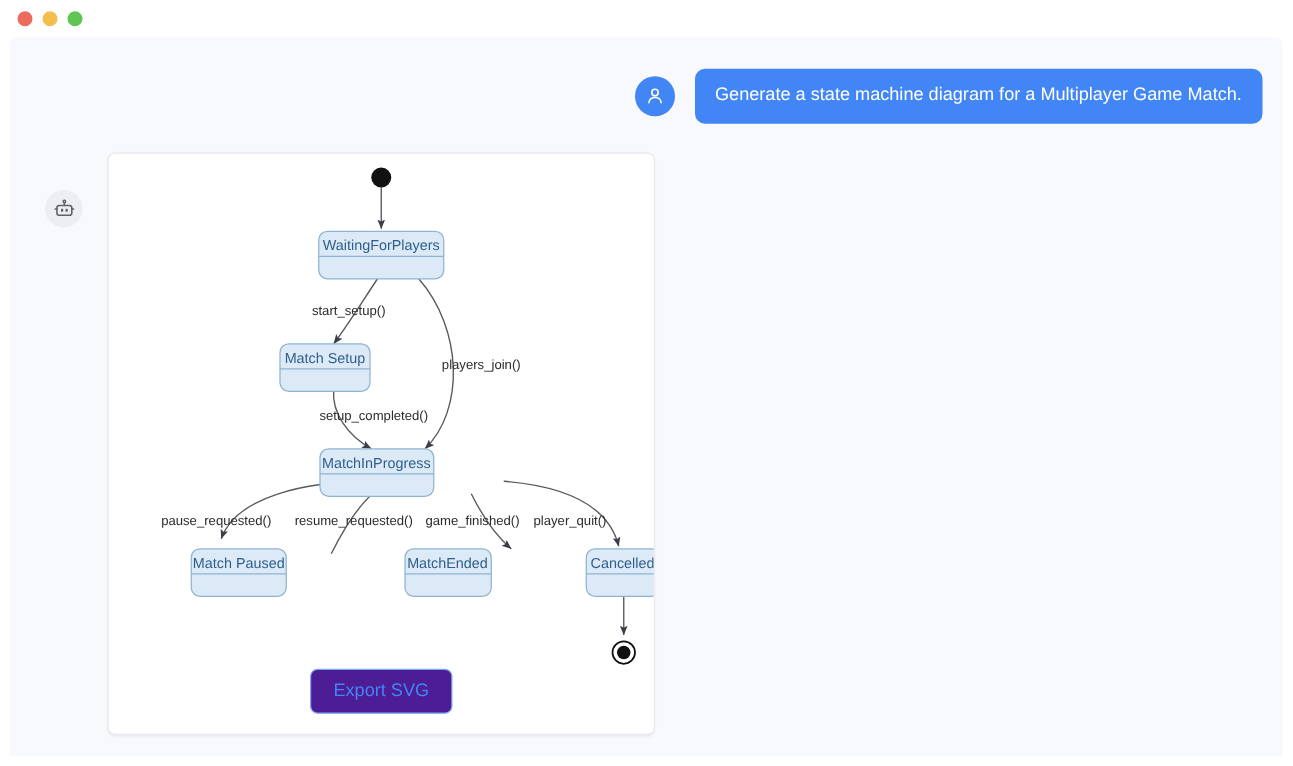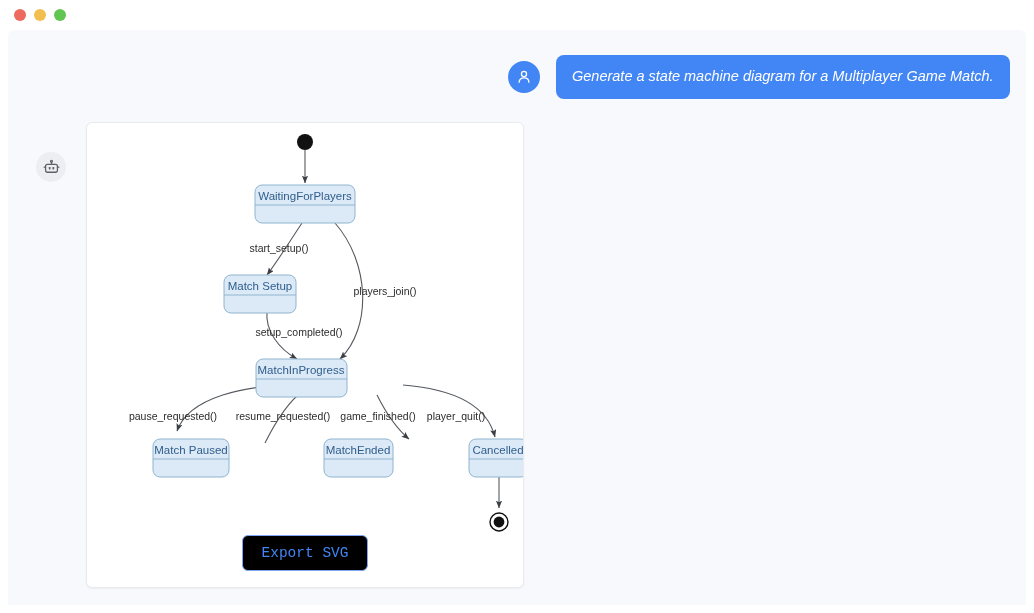--- a/index.html
+++ b/index.html
@@ -71,21 +71,20 @@
   }
   #user-bubble {
     margin-left: 16px;
     background: #4285f4;
     color: #ffffff;
     border-radius: 8px;
     padding: 12px 16px;
     font-size: 14.5px;
     line-height: 1.35;
     white-space: nowrap;
-    font-style: italic;
   }
 
   
   #assistant-row {
     position: absolute;
     left: 28px; top: 92px;
     display: flex;
     align-items: flex-start;
   }
   #assistant-avatar {
@@ -118,23 +117,23 @@
     position: absolute;
     left: 0; bottom: 16px;
     width: 436px;
     display: flex;
     justify-content: center;
     gap: 14px;
   }
   .action-btn {
     border: 1px solid #7ea6f5;
     color: #4285f4;
-    background: #000000;
+    background: #4c1d95;
     border-radius: 6px;
-    font-family: Liberation Mono, monospace;
+    font-family: Liberation Sans, sans-serif;
     font-size: 14.5px;
     padding: 9px 18px;
     cursor: pointer;
     white-space: nowrap;
   }
 
   
   .state-label {
     font-family: "Liberation Sans", sans-serif;
     font-size: 11.5px;

